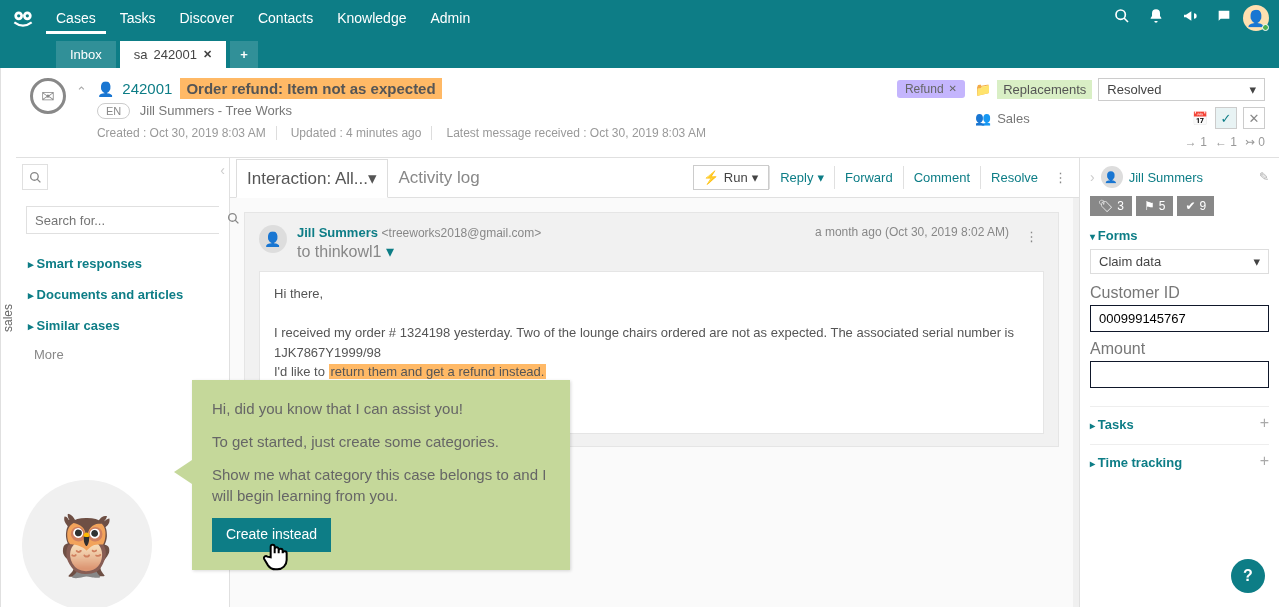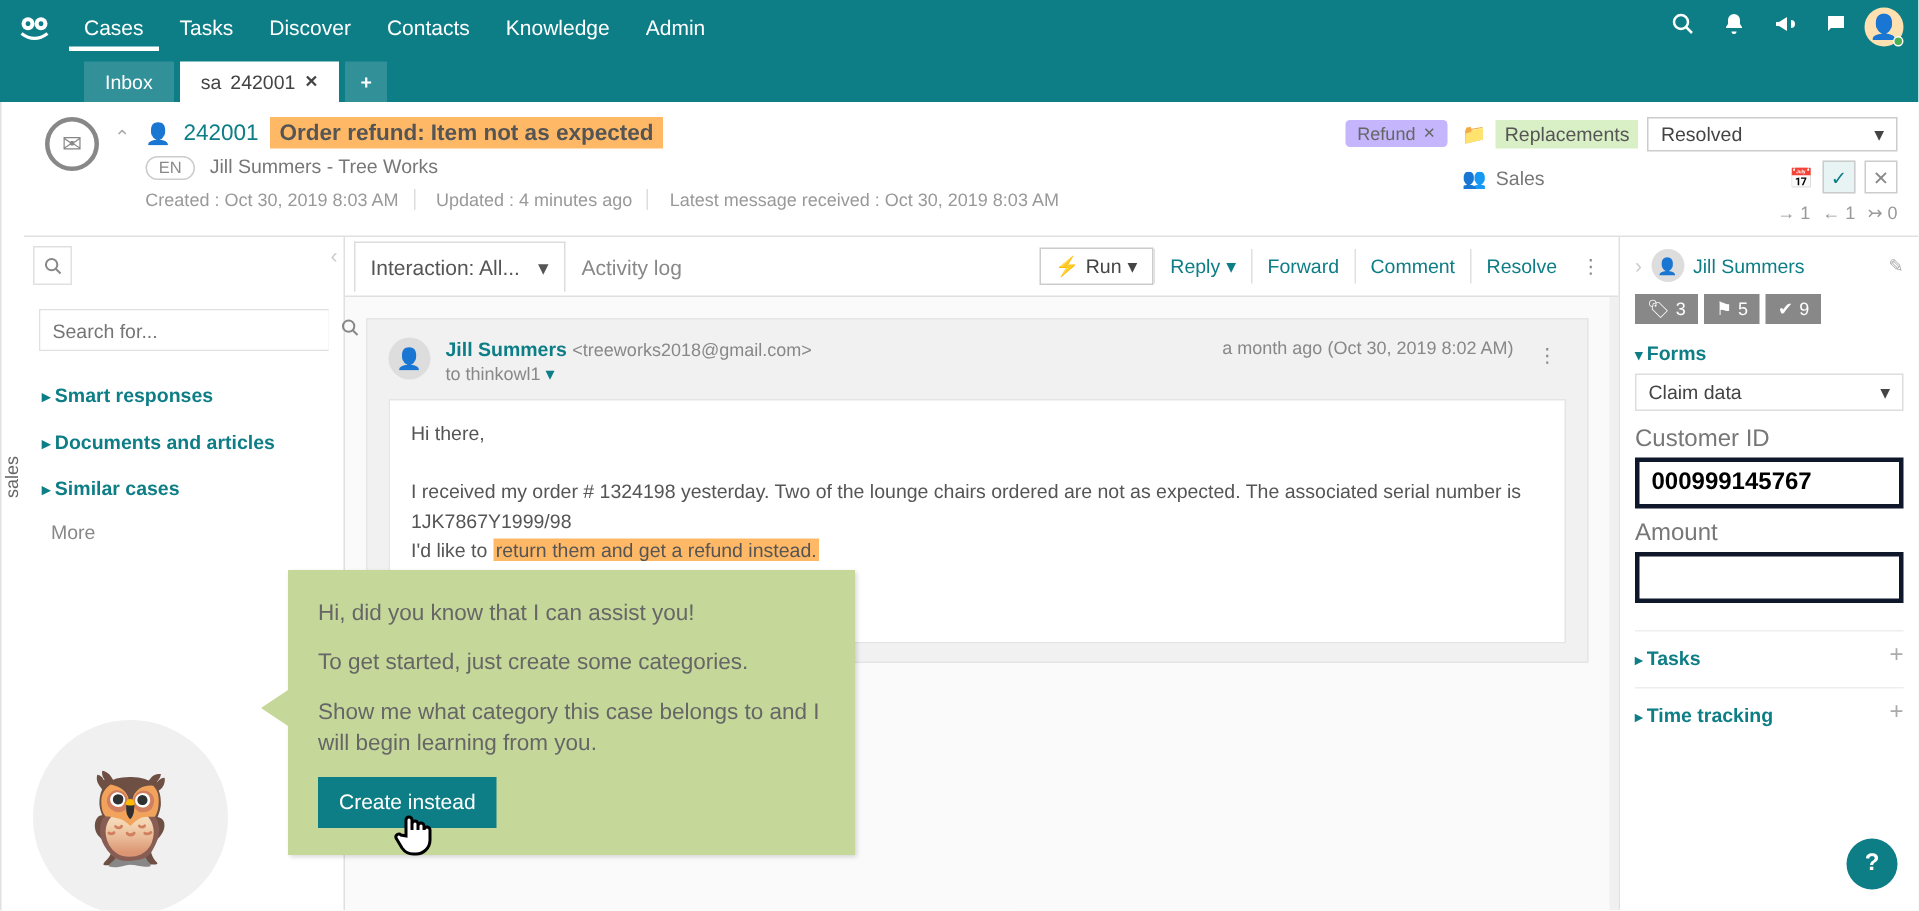--- a/index.html
+++ b/index.html
@@ -132,37 +132,37 @@
   .searchbox .sic { padding: 5px 8px; color: #888; }
   .acc-item { color: #0d7d86; font-weight: 600; font-size: 13px; padding: 8px 6px; cursor: pointer; }
   .acc-item::before { content: "▸ "; color: #0d7d86; font-size: 11px; }
   .more { color: #888; padding: 6px 12px; font-size: 13px; }
 
   .midcol { flex: 1; display: flex; flex-direction: column; background: #fafafa; }
   .midtabs {
     display: flex; align-items: center; border-bottom: 1px solid #e0e0e0;
     background: #fff; padding: 0 6px; height: 40px;
   }
-  .mtab { padding: 8px 10px; font-size: 14px; color: #888; cursor: pointer; border: 1px solid transparent; display: flex; align-items: flex-start; gap: 12px; }
+  .mtab { padding: 8px 10px; font-size: 17px; color: #888; cursor: pointer; border: 1px solid transparent; display: flex; align-items: flex-end; gap: 0; }
   .mtab.active { border: 1px solid #ddd; border-bottom: 1px solid #fff; margin-bottom: -1px; color: #555; }
   .mtab-spacer { flex: 1; }
   .runbtn { border: 1px solid #ccc; padding: 4px 10px; font-size: 13px; display: flex; align-items: center; gap: 4px; cursor: pointer; }
   .actbtn { color: #0d7d86; padding: 4px 10px; font-size: 13px; cursor: pointer; display: flex; align-items: center; gap: 4px; }
   .actbtn.sep { border-left: 1px solid #e0e0e0; }
   .dots { padding: 4px 6px; color: #888; cursor: pointer; }
 
   .msg {
     margin: 14px 14px; border: 1px solid #e5e5e5; background: #f1f1f1;
     padding: 12px 14px;
   }
   .msg-head { display: flex; gap: 10px; }
   .msg-av { width: 28px; height: 28px; border-radius: 50%; background: #ddd; display: flex; align-items: center; justify-content: center; color: #fff; font-size: 14px; }
   .msg-from { color: #0d7d86; font-weight: 600; font-size: 13px; }
   .msg-email { color: #888; font-size: 12px; }
-  .msg-to { color: #888; font-size: 12px; margin-top: 2px; }
+  .msg-to { color: #888; font-size: 16px; margin-top: 2px; }
   .msg-time { color: #888; font-size: 12px; }
   .msg-body {
     background: #fff; border: 1px solid #e5e5e5; margin-top: 10px;
     padding: 12px 14px; font-size: 13px; line-height: 1.5; color: #555;
   }
   .hl { background: #ffb966; padding: 0 2px; }
 
   .rightcol { width: 200px; border-left: 1px solid #e0e0e0; background: #fff; padding: 8px 10px; }
   .rc-toggle{ color:#ccc; font-size:14px; cursor:pointer;}
   .rc-head { display: flex; align-items: center; gap: 6px; margin-bottom: 8px; }
@@ -171,21 +171,21 @@
   .rc-edit { color: #aaa; font-size: 12px; cursor: pointer; }
   .badges { display: flex; gap: 4px; margin-bottom: 12px; }
   .badge { background: #888; color: #fff; font-size: 12px; padding: 3px 8px; display: flex; align-items: center; gap: 4px; }
   .rc-sec { color: #0d7d86; font-weight: 600; font-size: 13px; margin: 10px 0 6px 0; }
   .rc-sec::before { content: "▾ "; font-size: 10px; }
   .rc-sec.coll::before { content: "▸ "; }
   .rc-exp { display:flex; justify-content: space-between; align-items:center;}
   .rc-plus { color:#aaa; font-size:16px; cursor:pointer;}
   .formsel { border: 1px solid #ddd; padding: 4px 8px; font-size: 13px; display: flex; justify-content: space-between; margin-bottom: 10px; }
   .flabel { color: #777; font-size: 16px; margin-top: 8px; margin-bottom: 3px; }
-  .finput { width: 100%; border: 3px solid #0f172a; padding: 5px 8px; font-size: 16px; font-weight: bold; }
+  .finput { width: 100%; border: 1px solid #0f172a; padding: 5px 8px; font-size: 13px; }
 
   
   .assist {
     position: absolute;
     left: 192px; top: 380px;
     background: #c5d89a;
     padding: 18px 20px;
     width: 378px;
     color: #666;
     font-size: 15px;

